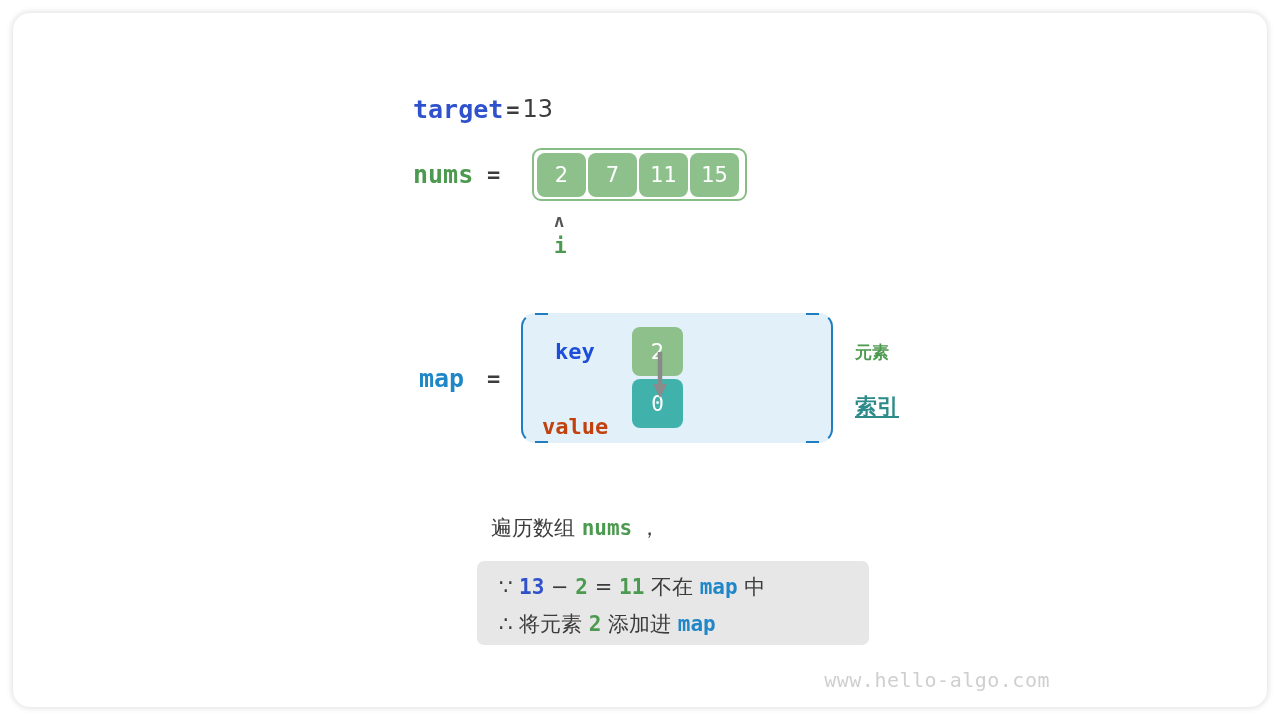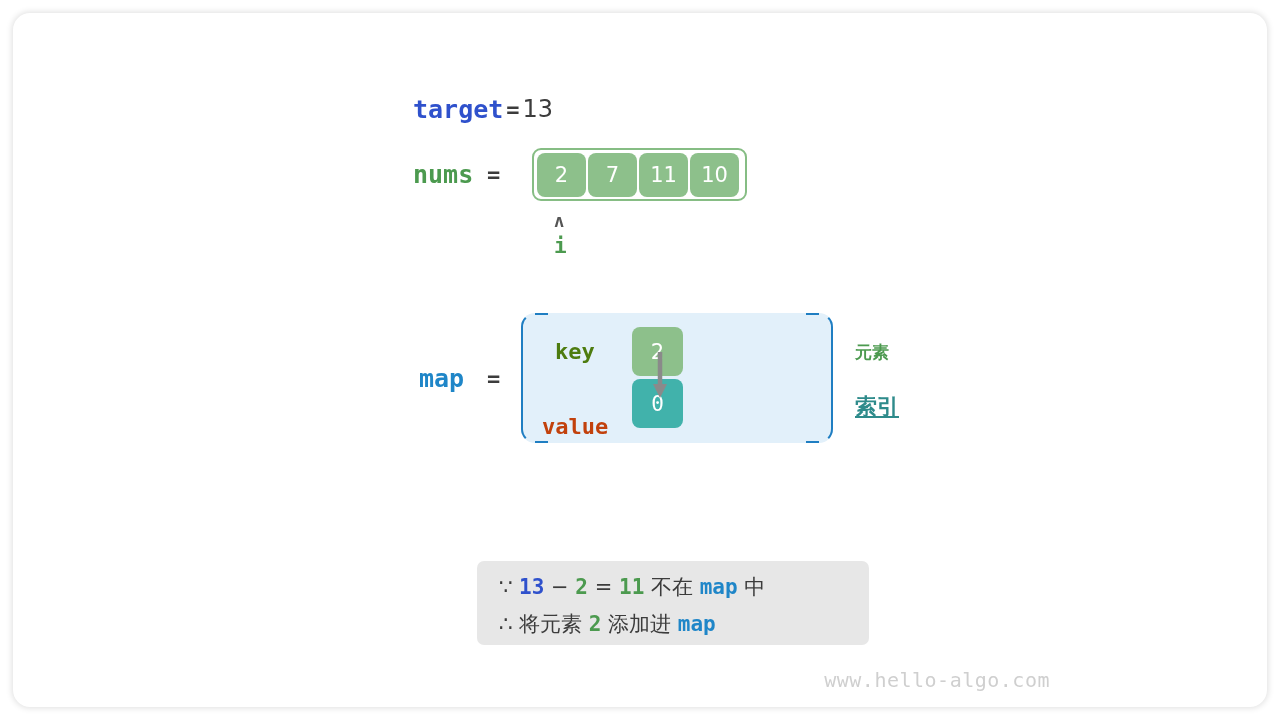--- a/index.html
+++ b/index.html
@@ -188,21 +188,21 @@
   #map-box .brace.left::before  { top: -2.2px; left: 12px; }
   #map-box .brace.left::after   { bottom: -2.2px; left: 12px; }
   #map-box .brace.right::before { top: -2.2px; right: 12px; }
   #map-box .brace.right::after  { bottom: -2.2px; right: 12px; }
 
   #key-text {
     position: absolute;
     left: 555px;
     top: 339px;
     font-size: 22px;
-    color: #4d7c0f;
+    color: #1d4ed8;
     font-family: "DejaVu Sans Mono", monospace;
     font-weight: bold;
   }
   #value-text {
     position: absolute;
     left: 542px;
     top: 414px;
     font-size: 22px;
     color: #c2410c;
     font-family: "DejaVu Sans Mono", monospace;
@@ -325,21 +325,21 @@
     <span class="mono eq">=</span>
     <span class="val">13</span>
   </div>
 
   <div id="nums-label" class="mono">nums</div>
   <div id="nums-eq" class="mono">=</div>
   <div id="array-outer">
     <div class="array-cell">2</div>
     <div class="array-cell">7</div>
     <div class="array-cell">11</div>
-    <div class="array-cell">10</div>
+    <div class="array-cell">15</div>
   </div>
   <div id="caret">ʌ</div>
   <div id="caret-label">i</div>
 
   <div id="map-label" class="mono">map</div>
   <div id="map-eq" class="mono">=</div>
   <div id="map-box">
     <div class="brace left"></div>
     <div class="brace right"></div>
   </div>
@@ -347,20 +347,21 @@
   <div id="value-text">value</div>
   <div id="key-cell">2</div>
   <div id="value-cell">0</div>
   <svg id="kv-arrow" viewBox="0 0 30 48">
     <line x1="15" y1="0" x2="15" y2="36" stroke="#8a8a8a" stroke-width="4.5"></line>
     <polygon points="15,46 8,32 22,32" fill="#8a8a8a"></polygon>
   </svg>
   <div id="legend-element">元素</div>
   <div id="legend-index">索引</div>
 
+  <div id="caption"><span>遍历数组</span><span>&nbsp;</span><span class="kw">nums</span><span>&nbsp;</span><span>，</span></div>
 
   <div id="note-box">
     <div class="line" id="note-line-1"><span class="n-plain">∵</span><span>&nbsp;</span><span class="n-blue">13</span><span>&nbsp;</span><span class="n-plain">−</span><span>&nbsp;</span><span class="n-green">2</span><span>&nbsp;</span><span class="n-plain">=</span><span>&nbsp;</span><span class="n-green">11</span><span>&nbsp;</span><span class="n-plain">不在</span><span>&nbsp;</span><span class="n-lblue">map</span><span>&nbsp;</span><span class="n-plain">中</span></div>
     <div class="line" id="note-line-2"><span class="n-plain">∴</span><span>&nbsp;</span><span class="n-plain">将元素</span><span>&nbsp;</span><span class="n-green">2</span><span>&nbsp;</span><span class="n-plain">添加进</span><span>&nbsp;</span><span class="n-lblue">map</span></div>
   </div>
 
   <div id="watermark">www.hello-algo.com</div>
 </div>
 
 </body></html>

